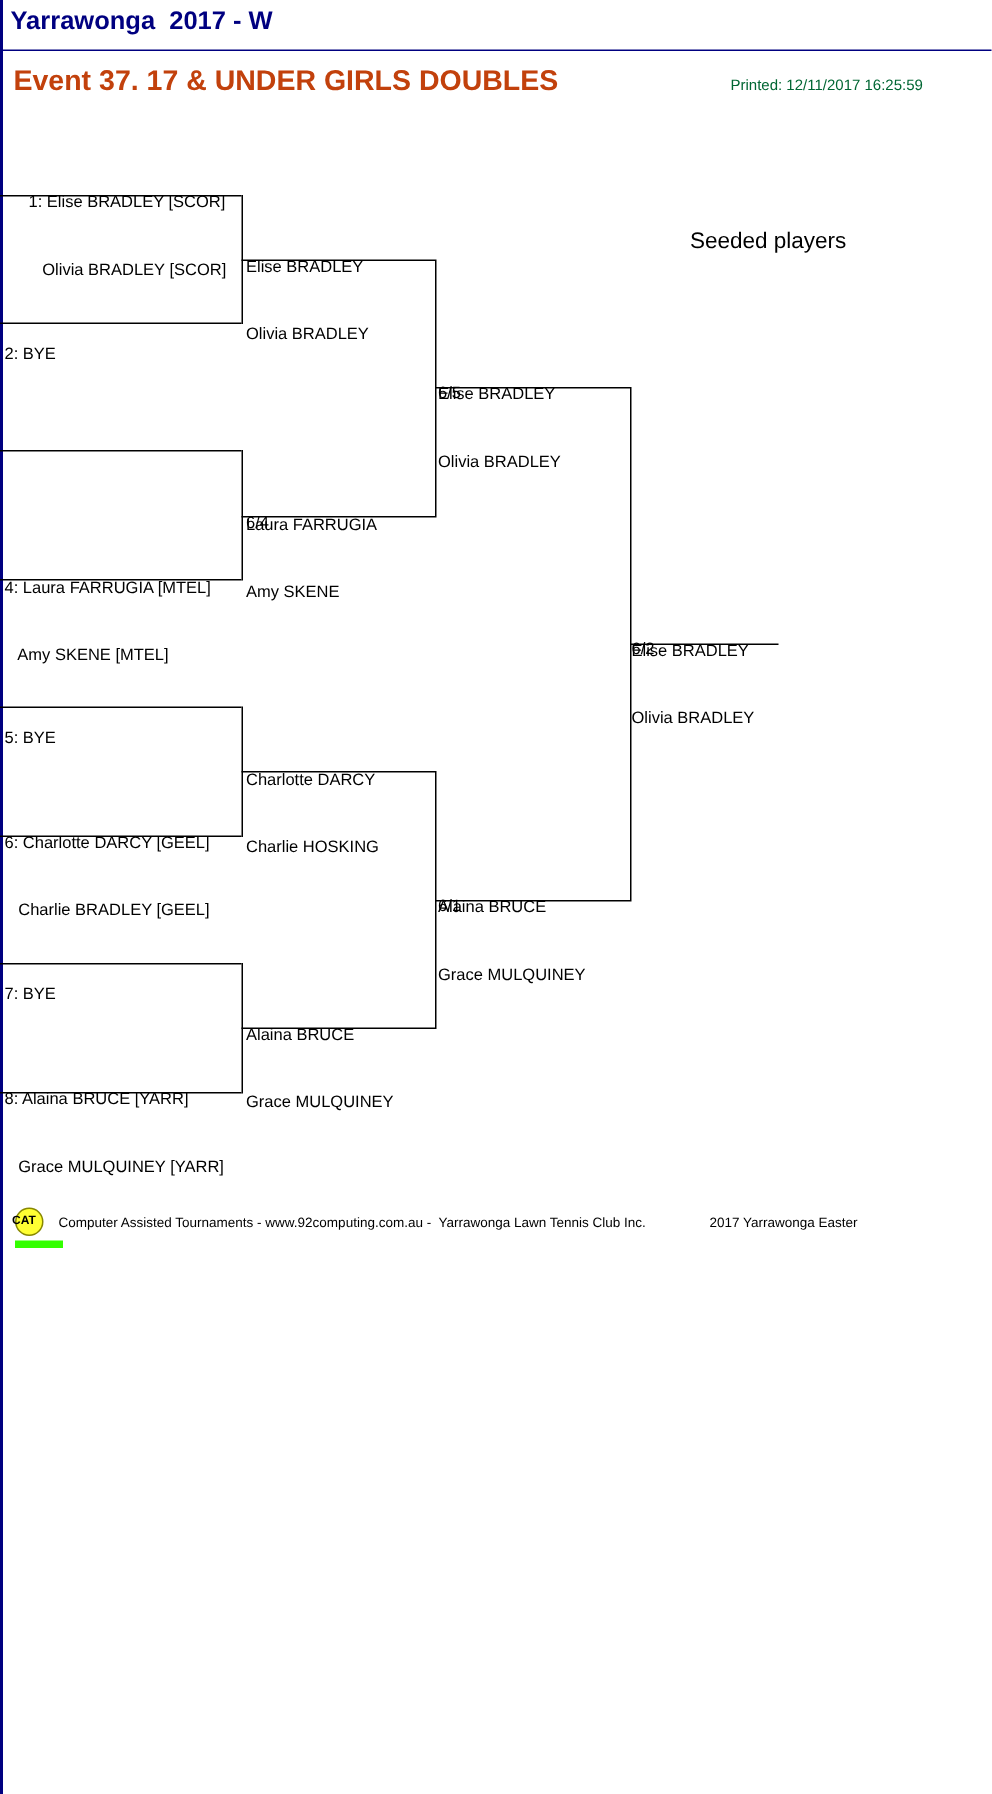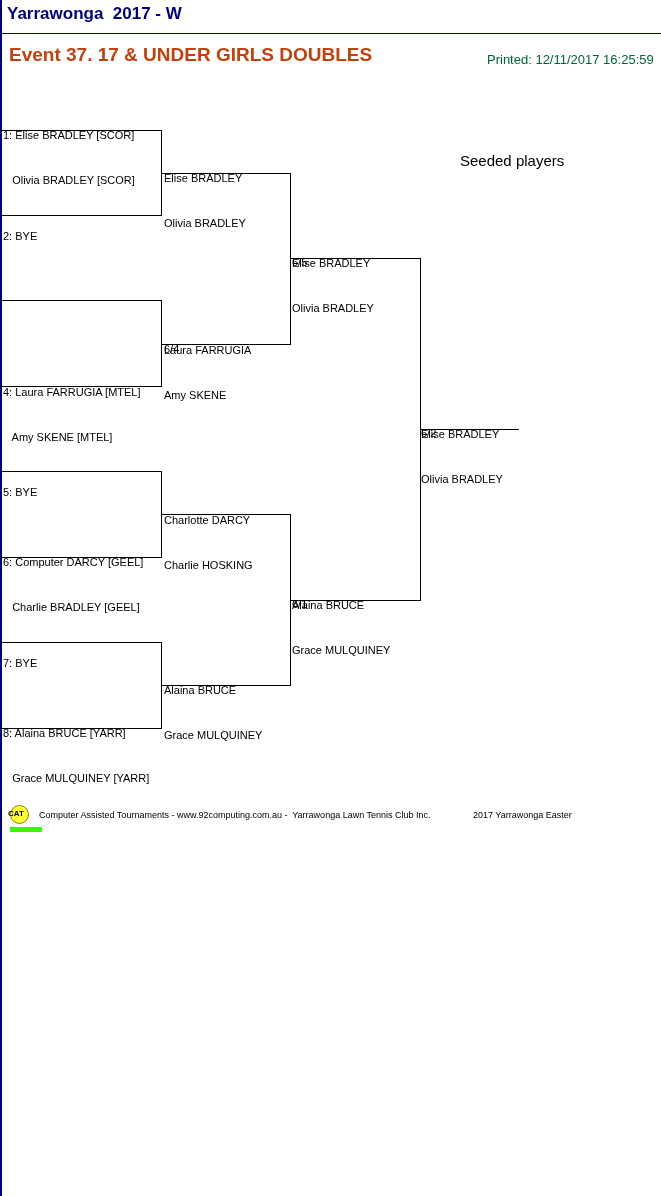--- a/index.html
+++ b/index.html
@@ -53,21 +53,21 @@
     top: 44px;
     font-size: 19px;
     font-weight: bold;
     color: #c2410c;
     white-space: pre;
   }
   .printed {
     position: absolute;
     left: 487px;
     top: 52px;
-    font-size: 13px;
+    font-size: 10px;
     color: #006633;
     white-space: pre;
   }
   .seeded-label {
     position: absolute;
     left: 460px;
     top: 114px;
     font-size: 15px;
     color: #000000;
     white-space: pre;
@@ -161,36 +161,36 @@
 <div class="page">
 
   <div class="left-rule"></div>
 
   <div class="title-main">Yarrawonga  2017 - W</div>
   <div class="title-rule"></div>
   <div class="title-event">Event 37. 17 &amp; UNDER GIRLS DOUBLES</div>
   <div class="printed">Printed: 12/11/2017 16:25:59</div>
   <div class="seeded-label">Seeded players</div>
 
-  <div class="entry" style="left:3px; top:98px;">
+  <div class="entry" style="left:3px; top:98px;padding-left:16px;">
     <div>1: Elise BRADLEY [SCOR]</div>
     <div>   Olivia BRADLEY [SCOR]</div>
   </div>
   <div class="entry" style="left:3px; top:199px;text-align:center;">
     <div>2: BYE</div>
   </div>
   <div class="entry" style="left:3px; top:355px;">
     <div>4: Laura FARRUGIA [MTEL]</div>
     <div>   Amy SKENE [MTEL]</div>
   </div>
   <div class="entry" style="left:3px; top:455px;">
     <div>5: BYE</div>
   </div>
   <div class="entry" style="left:3px; top:525px;">
-    <div>6: Computer DARCY [GEEL]</div>
+    <div>6: Charlotte DARCY [GEEL]</div>
     <div>   Charlie BRADLEY [GEEL]</div>
   </div>
   <div class="entry" style="left:3px; top:626px;">
     <div>7: BYE</div>
   </div>
   <div class="entry" style="left:3px; top:696px;">
     <div>8: Alaina BRUCE [YARR]</div>
     <div>   Grace MULQUINEY [YARR]</div>
   </div>
 

